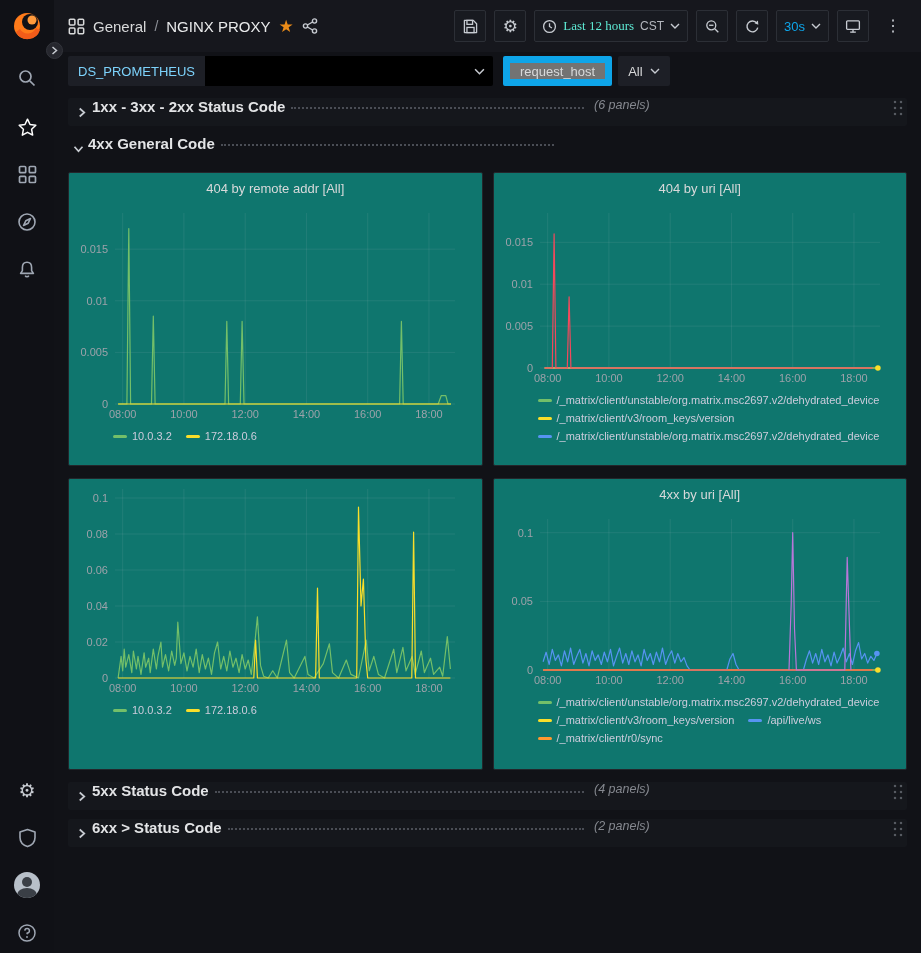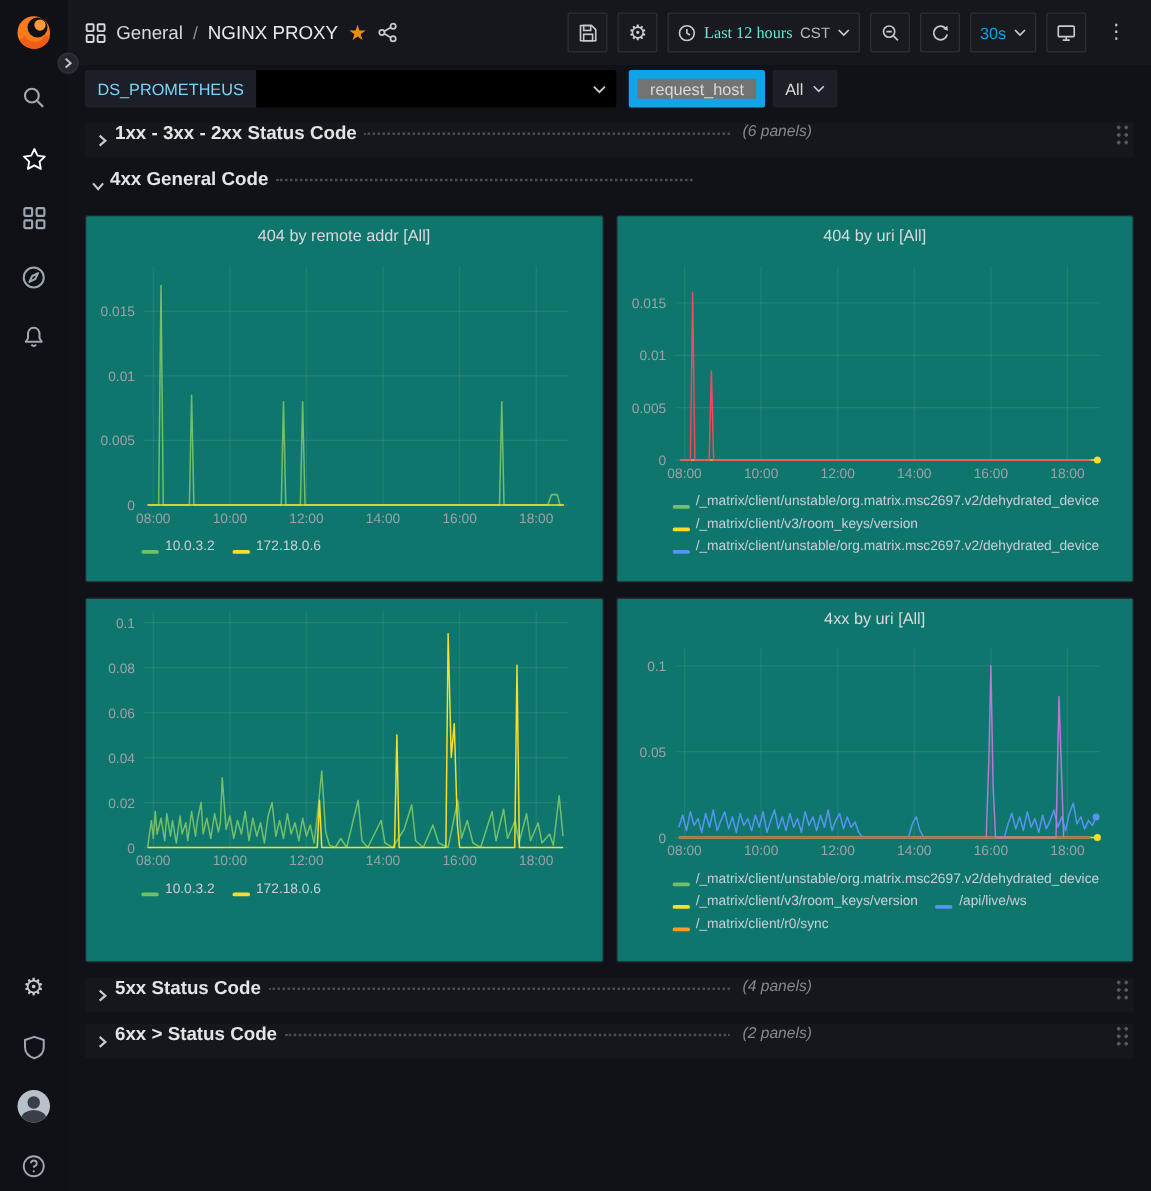--- a/index.html
+++ b/index.html
@@ -56,21 +56,21 @@
 
   .panel-grid { display:grid; grid-template-columns:1fr 1fr; gap:12px 10px; margin-bottom:12px; }
   .panel { background:#0f766e; border:1px solid #23262b; border-radius:2px; overflow:hidden; display:flex; flex-direction:column; }
   .panel.h1 { height:294px; } .panel.h2 { height:292px; }
   .panel-header { height:30px; display:flex; align-items:center; justify-content:center; font-size:13px; font-weight:500; color:#d8d9da; cursor:pointer; flex:0 0 auto; }
   .panel-body { flex:1; padding:0 6px 4px 2px; overflow:hidden; }
   svg.chart text { fill:#9da2aa; font-family:"Liberation Sans",sans-serif; font-size:11px; }
   .legend { padding:2px 4px 0 42px; overflow:hidden; }
   .legend.tall { height:58px; }
   .legend-row { display:flex; align-items:center; gap:14px; height:18px; overflow:hidden; }
-  .legend-item { display:flex; align-items:flex-end; gap:5px; cursor:pointer; white-space:nowrap; }
+  .legend-item { display:flex; align-items:center; gap:5px; cursor:pointer; white-space:nowrap; }
   .legend-swatch { width:14px; height:3px; border-radius:1.5px; flex:0 0 auto; }
   .legend-label { font-size:11px; color:#ccccdc; }
 </style>
 </head>
 <body>
 
 <div class="app">
 
   <nav class="sidebar">
     <div class="logo">

